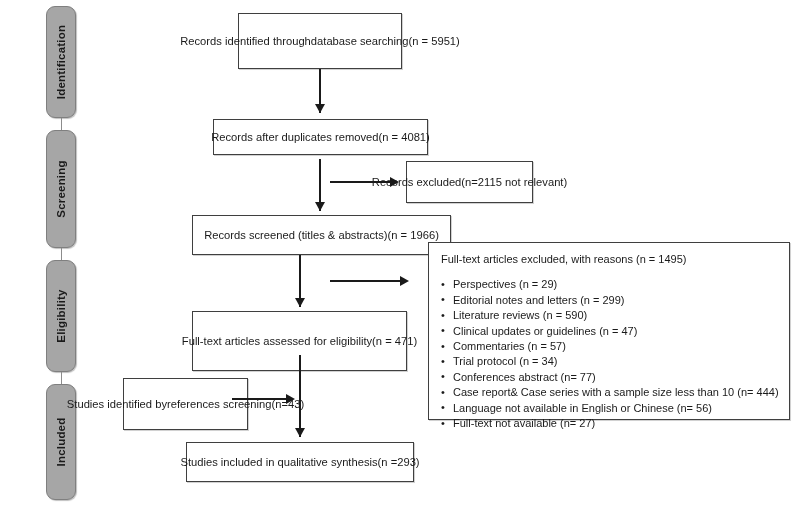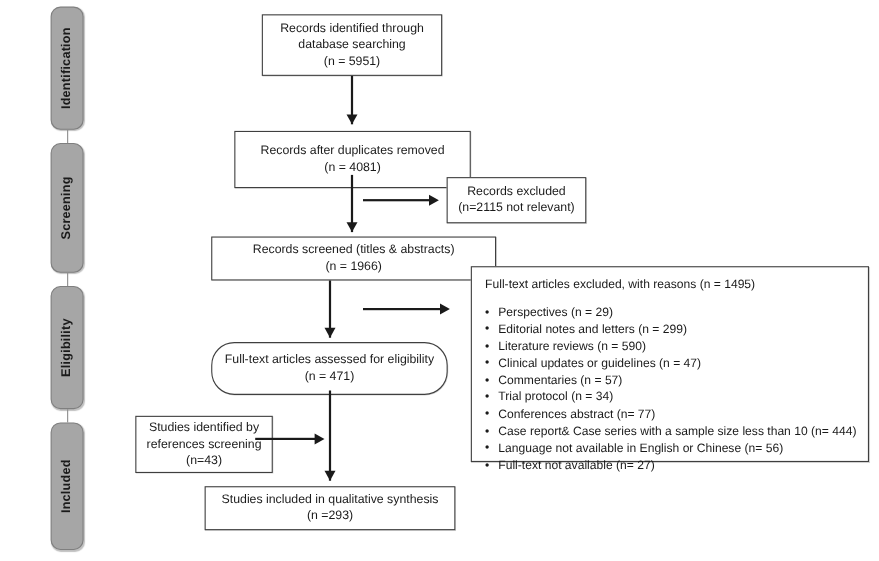--- a/index.html
+++ b/index.html
@@ -45,21 +45,21 @@
     background:#8c8c8c;
   }
 
   
   .box{
     position:absolute;
     box-sizing:border-box;
     background:#ffffff;
     border:1.4px solid #3f3f3f;
     display:flex;
-    flex-direction:column;
+    flex-direction:row;
     align-items:center;
     justify-content:center;
     text-align:center;
     font-size:11.2px;
     line-height:15px;
     padding:3px 5px;
     box-shadow:.5px .5px .5px rgba(0,0,0,.18);
   }
   .box .ln{display:block;white-space:nowrap;}
 
@@ -133,21 +133,21 @@
 
   <div class="box" style="left:238px;top:13px;width:164px;height:56px;">
     <span class="ln">Records identified through</span>
     <span class="ln">database searching</span>
     <span class="ln">(n = 5951)</span>
   </div>
 
   <div class="vline" style="left:319px;top:69px;height:44px;"></div>
   <div class="arrow-down" style="left:314.5px;top:104px;"></div>
 
-  <div class="box" style="left:213px;top:119px;width:215px;height:52px;">
+  <div class="box" style="left:213px;top:119px;width:215px;height:36px;">
     <span class="ln">Records after duplicates removed</span>
     <span class="ln">(n = 4081)</span>
   </div>
 
   <div class="vline" style="left:319px;top:159px;height:52px;"></div>
   <div class="arrow-down" style="left:314.5px;top:202px;"></div>
 
   <div class="hline" style="left:330px;top:181px;width:62px;"></div>
   <div class="arrow-right" style="left:390px;top:176.5px;"></div>
 
@@ -160,21 +160,21 @@
     <span class="ln">Records screened (titles &amp; abstracts)</span>
     <span class="ln">(n = 1966)</span>
   </div>
 
   <div class="vline" style="left:299px;top:255px;height:52px;"></div>
   <div class="arrow-down" style="left:294.5px;top:298px;"></div>
 
   <div class="hline" style="left:330px;top:280px;width:72px;"></div>
   <div class="arrow-right" style="left:400px;top:275.5px;"></div>
 
-  <div class="box" style="left:192px;top:311px;width:215px;height:48px;border-radius:21px;">
+  <div class="box" style="left:192px;top:311px;width:215px;height:60px;">
     <span class="ln">Full-text articles assessed for eligibility</span>
     <span class="ln">(n = 471)</span>
   </div>
 
   <div class="vline" style="left:299px;top:355px;height:82px;"></div>
   <div class="arrow-down" style="left:294.5px;top:428px;"></div>
 
   <div class="box" style="left:103px;top:378px;width:125px;height:52px;margin-left:20px;">
     <span class="ln">Studies identified by</span>
     <span class="ln">references screening</span>

